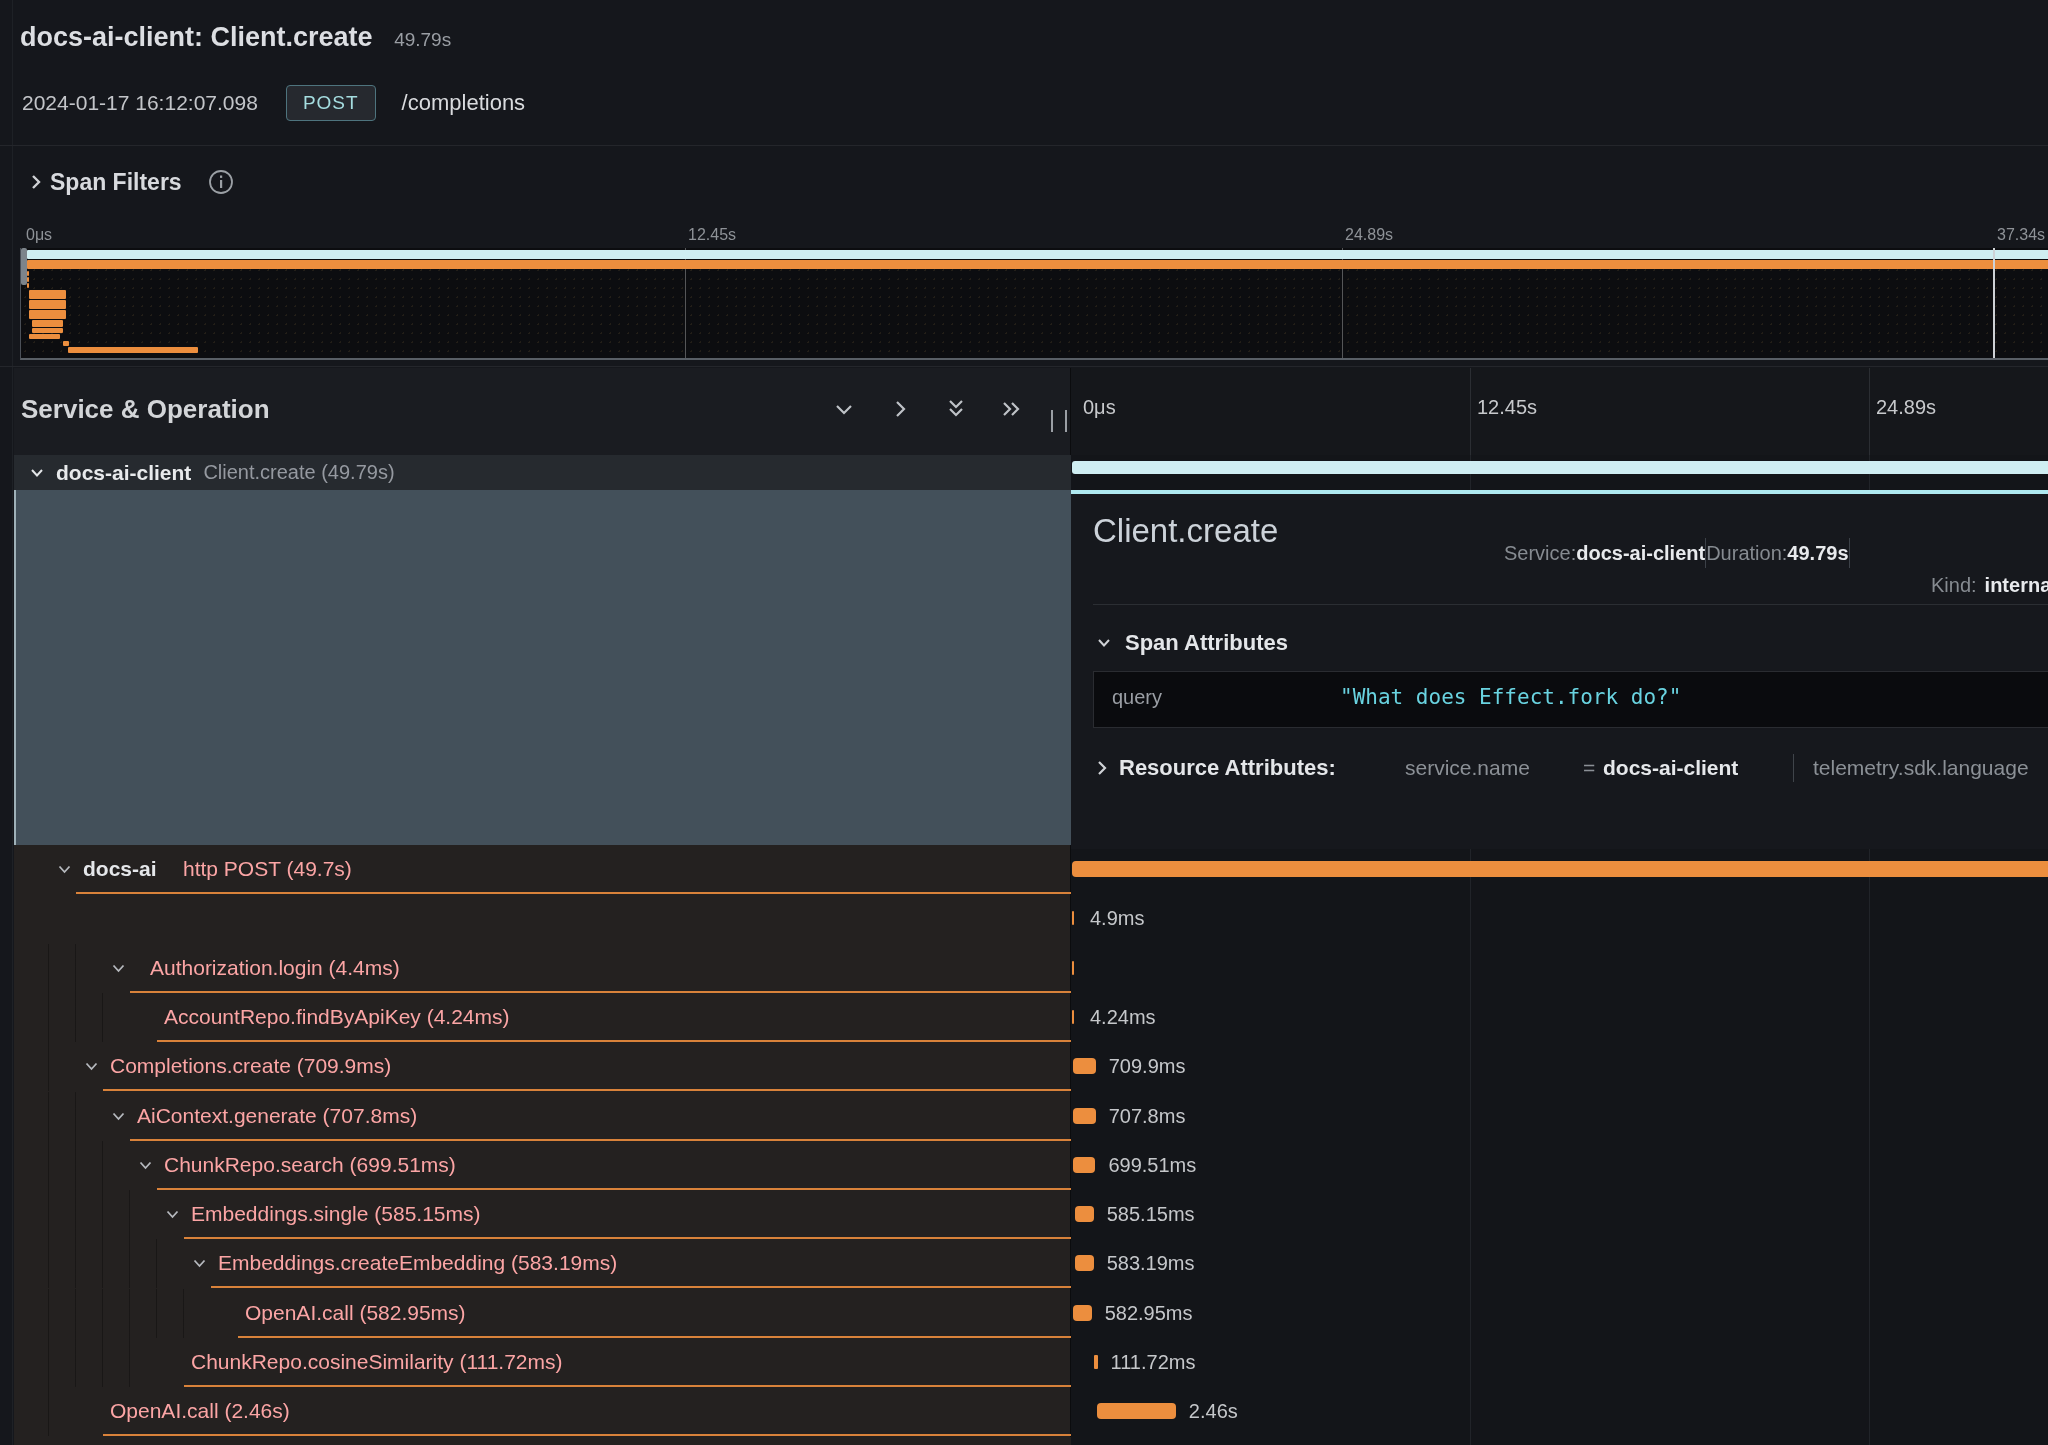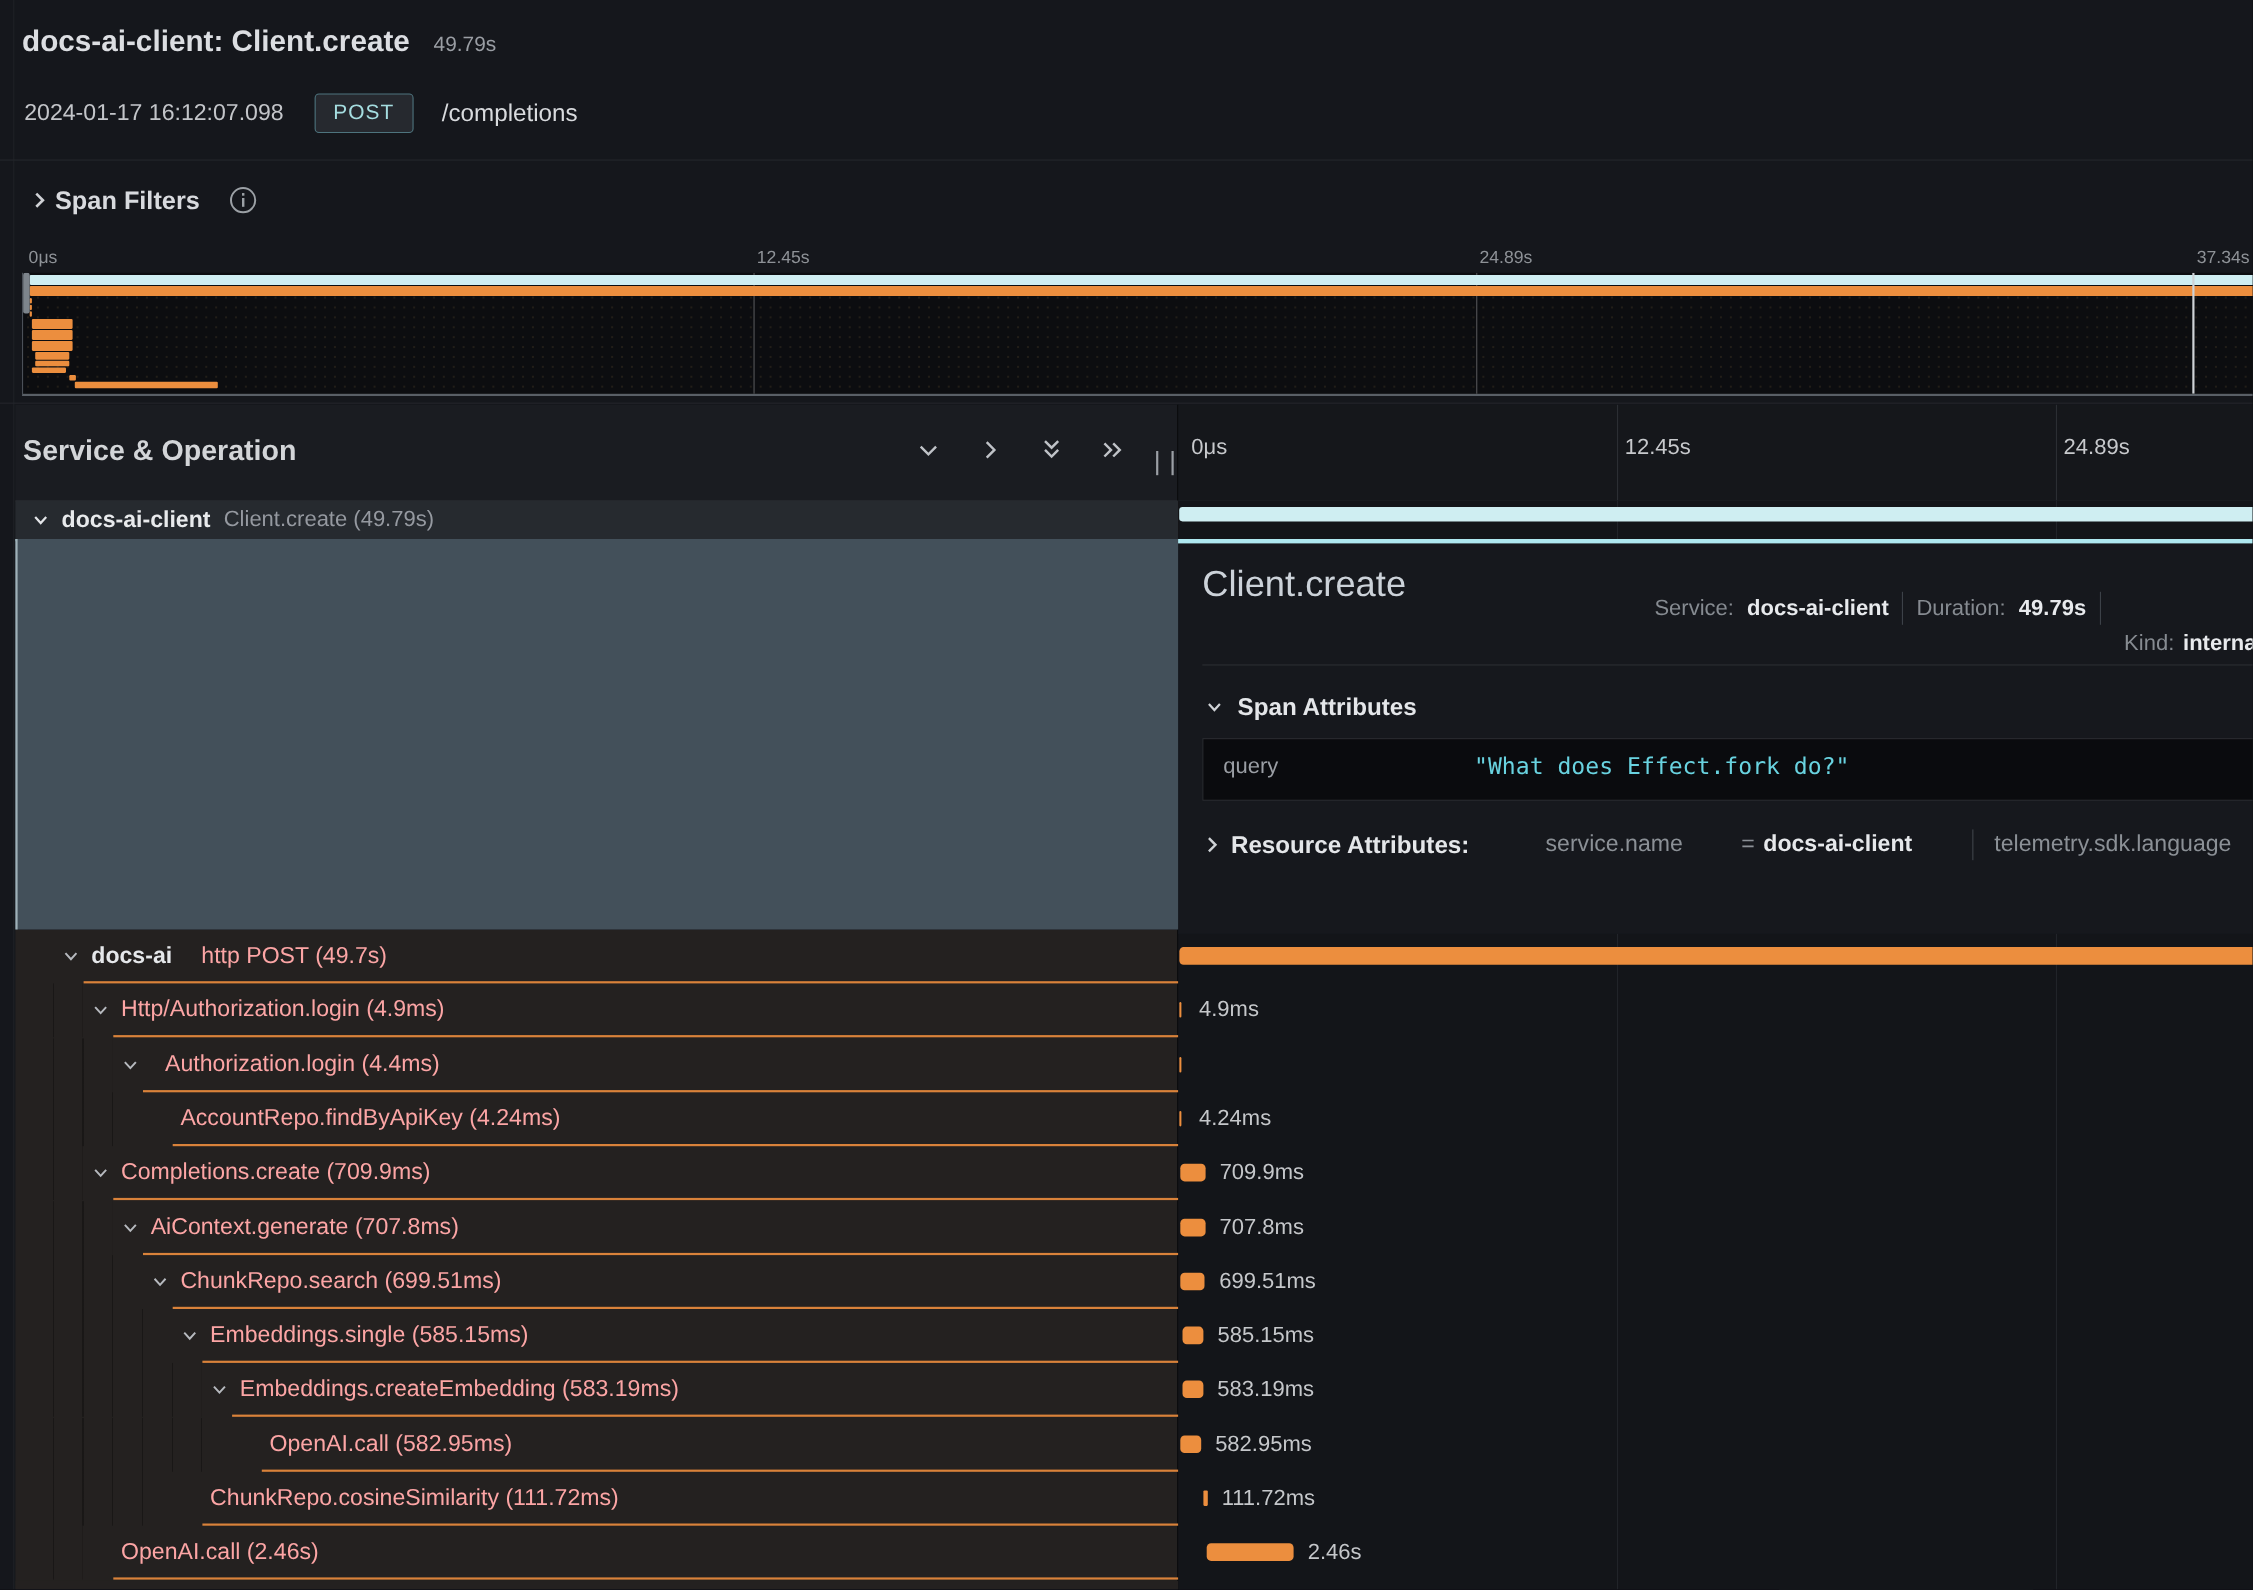--- a/index.html
+++ b/index.html
@@ -51,21 +51,21 @@
     border-bottom:2px solid #a9e6ee;display:flex;align-items:center;}
   .sel-row-l .chev{margin-left:16px;color:#e3e5e8;}
   .sel-svc{margin-left:12px;font-size:21px;font-weight:700;color:#e8eaec;}
   .sel-op{margin-left:12px;font-size:20px;color:#9599a0;}
   .sel-bar{left:1072px;top:461px;width:976px;height:13px;border-radius:3px 0 0 3px;}
   
   .detail-gray{left:14px;top:490px;width:1057px;height:355px;background:#43505a;
     border-left:2px solid rgba(190,210,216,.75);}
   .detail-right{left:1071px;top:490px;width:977px;height:355px;background:#16181d;border-top:4px solid #aee8f0;}
   .dt-title{position:absolute;left:22px;top:18px;font-size:33px;color:#ccd2d9;}
-  .dt-meta1{position:absolute;left:433px;top:44px;display:flex;align-items:center;gap:12px;font-size:20px;}
+  .dt-meta1{position:absolute;left:433px;top:44px;display:flex;align-items:center;font-size:20px;}
   .dt-meta2{position:absolute;left:860px;top:80px;display:flex;gap:8px;font-size:20px;}
   .mlab{color:#868b91;}
   .mval{color:#e8eaed;font-weight:700;}
   .vsep{width:1px;height:30px;background:#3c4148;}
   .dt-hr{position:absolute;left:22px;top:110px;width:1010px;height:1px;background:#2b2e33;}
   .dt-attr-head{position:absolute;left:26px;top:136px;display:flex;align-items:center;color:#cfd2d6;}
   .dt-attr-head .t{margin-left:14px;font-size:22px;font-weight:700;color:#e4e6e9;}
   .query-box{position:absolute;left:22px;top:177px;width:1000px;height:55px;background:#0a0b0e;
     border:1px solid #2a2c31;}
   .qkey{position:absolute;left:18px;top:14px;font-size:20px;color:#9a9ea4;}
@@ -250,29 +250,20 @@
       <span class="nm" style="left: 169px;">http POST (49.7s)</span>
       <div class="uline" style="left: 62px; background: rgb(217, 130, 58);"></div>
     </div>
     <div class="row-r">
       <div class="bar" style="left: 0px; background: rgb(236, 142, 62); width: 1593px;"></div>
 
     </div>
   </div>
 
   <div class="row" style="top: 894px;">
-    <div class="row-l">
-      <div class="guides" style="width: 27px;"></div>
-      <svg class="chev" width="13" height="9" viewBox="0 0 13 9" style="left: 71px;">
-            <path d="M1.5 1.5 L6.5 7 L11.5 1.5" fill="none" stroke="currentColor" stroke-width="1.8"></path>
-          </svg>
-
-      <span class="nm" style="left: 96px;">Http/Authorization.login (4.9ms)</span>
-      <div class="uline" style="left: 89px; background: rgb(217, 130, 58);"></div>
-    </div>
     <div class="row-r">
       <div class="bar tick" style="left: 0px; background: rgb(236, 142, 62); width: 2px;"></div>
       <span class="durlab" style="left: 18px;">4.9ms</span>
     </div>
   </div>
 
   <div class="row" style="top: 944px;">
     <div class="row-l">
       <div class="guides" style="width: 54px;"></div>
       <svg class="chev" width="13" height="9" viewBox="0 0 13 9" style="left: 98px;">

